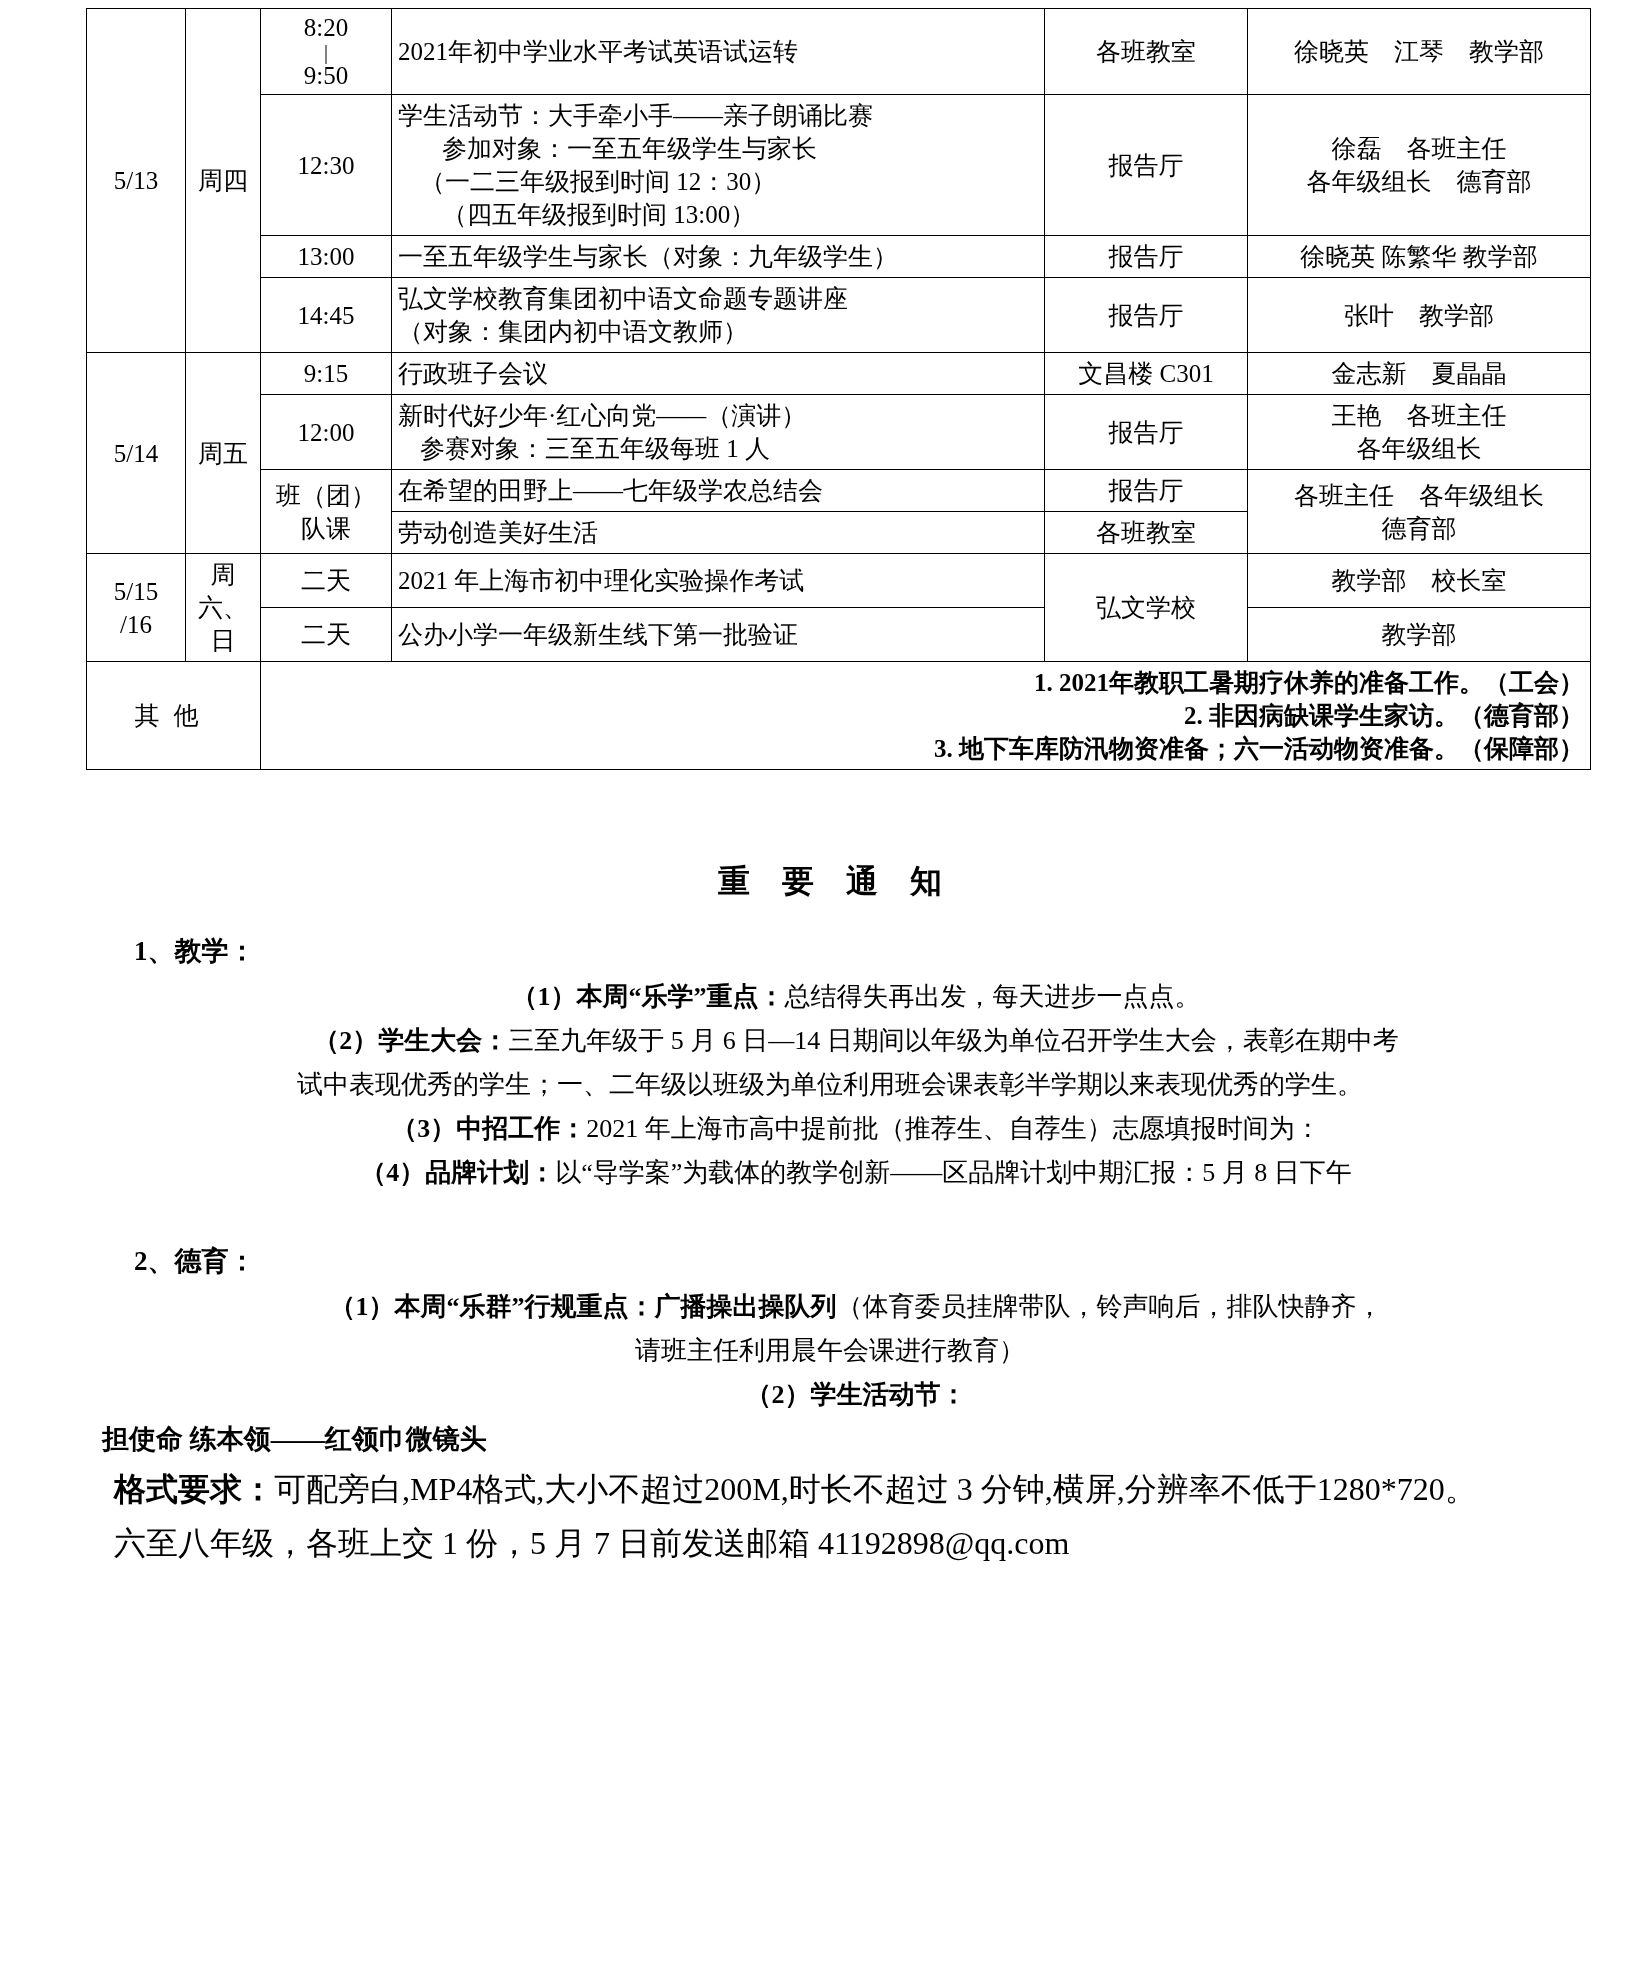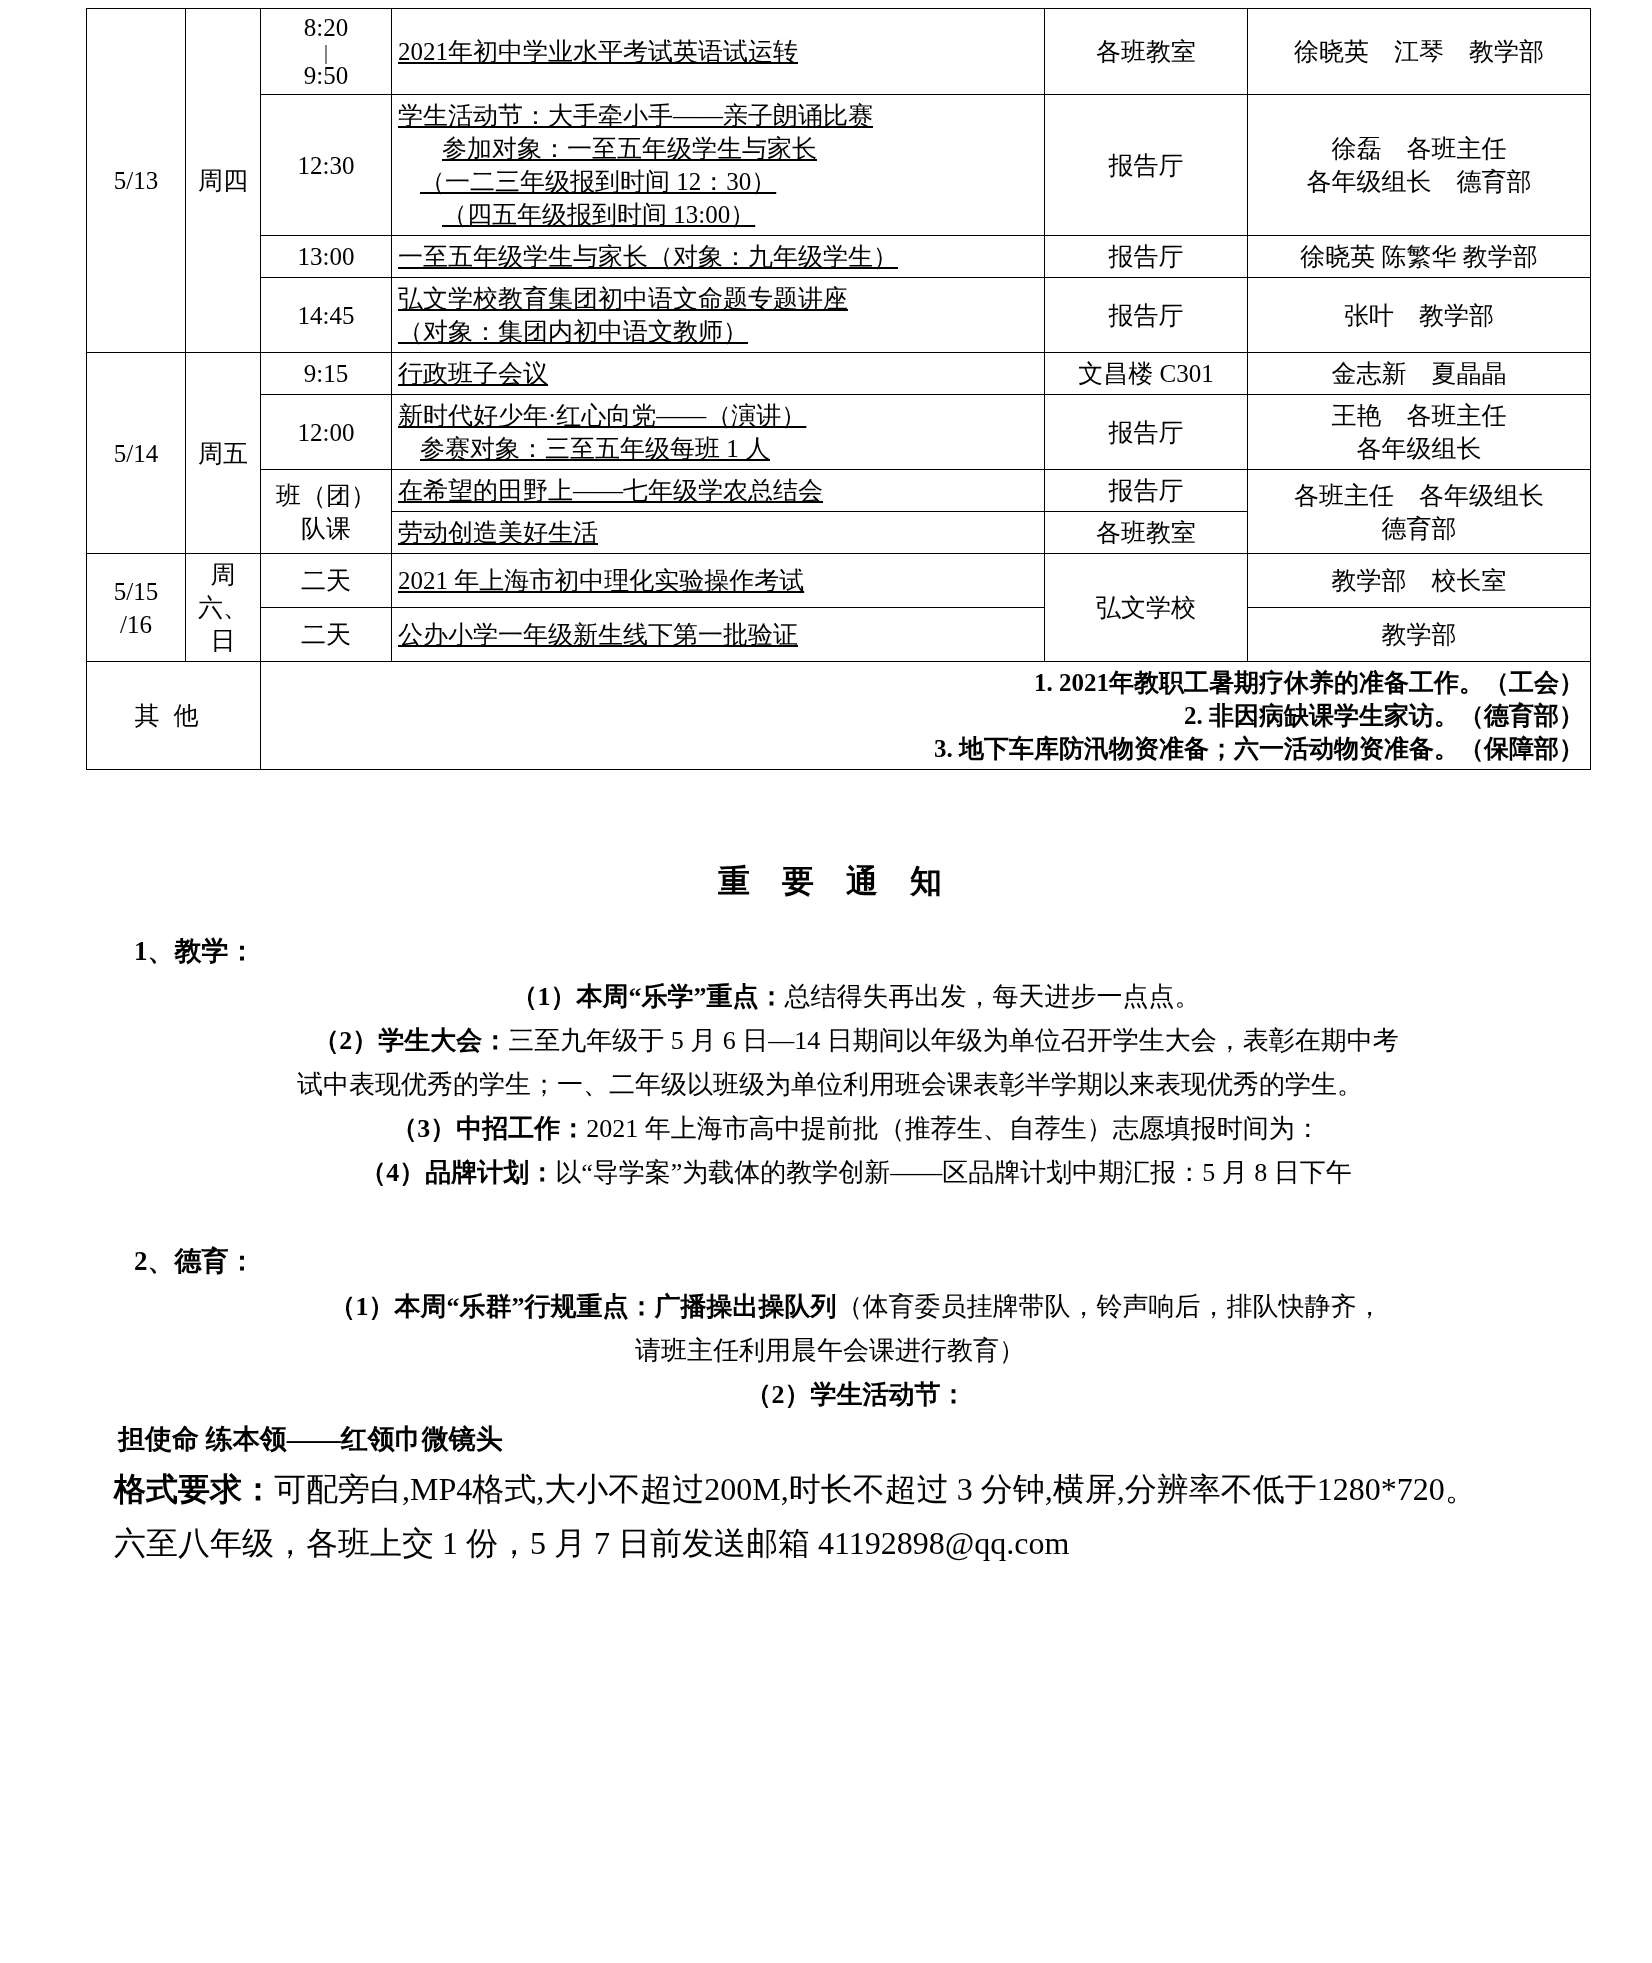--- a/index.html
+++ b/index.html
@@ -36,21 +36,21 @@
     border: 1.6px solid #000;
     padding: 4px 6px;
     vertical-align: middle;
     font-size: 25px;
     line-height: 1.32;
     font-family: "Liberation Serif", "DejaVu Serif", serif;
   }
   .c-date   { width: 86px;  text-align: center; }
   .c-day    { width: 62px;  text-align: center; margin-top: 32px; }
   .c-time   { width: 118px; text-align: center; }
-  .c-item   { width: 640px; text-align: left; padding-left: 16px; text-decoration: underline; }
+  .c-item   { width: 640px; text-align: left; padding-left: 16px; }
   .c-place  { width: 190px; text-align: center; }
   .c-people { width: 330px; text-align: center; }
 
   .time-stack {
     line-height: 1.18;
   }
   .time-stack .dash {
     display: block;
     font-size: 20px;
     line-height: 0.9;
@@ -103,21 +103,21 @@
   .para.hang { margin-left: 0; }
   .b { font-weight: bold; }
   .gap { height: 44px; }
   .center-line {
     text-align: center;
     margin: 0 0 2px 0;
   }
   .bold-line {
     font-weight: bold;
     font-size: 27px;
-    margin: 0 0 2px 18px;
+    margin: 0 0 2px 2px;
   }
   .fmt-line {
     margin: 0 0 2px 14px;
     font-size: 32px;
   }
 </style>
 </head>
 <body>
 
 <div class="page">

